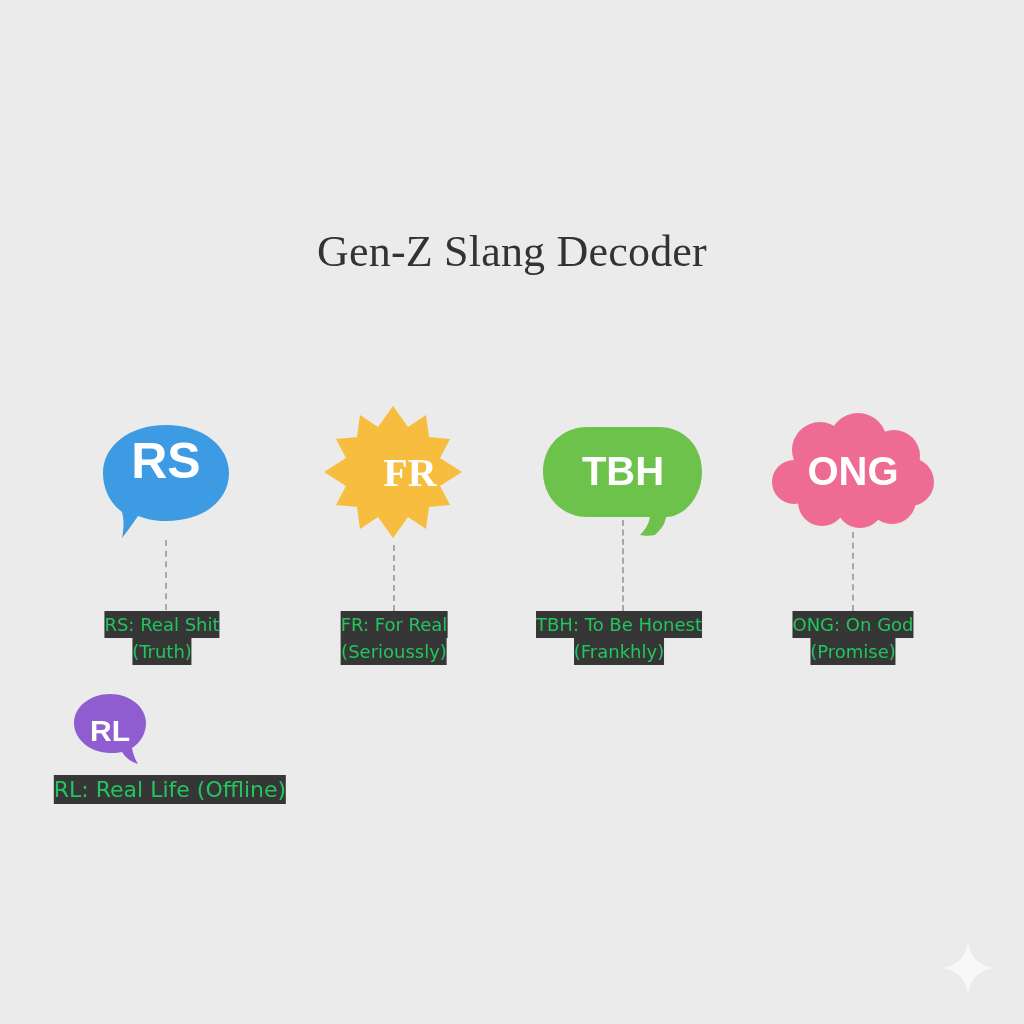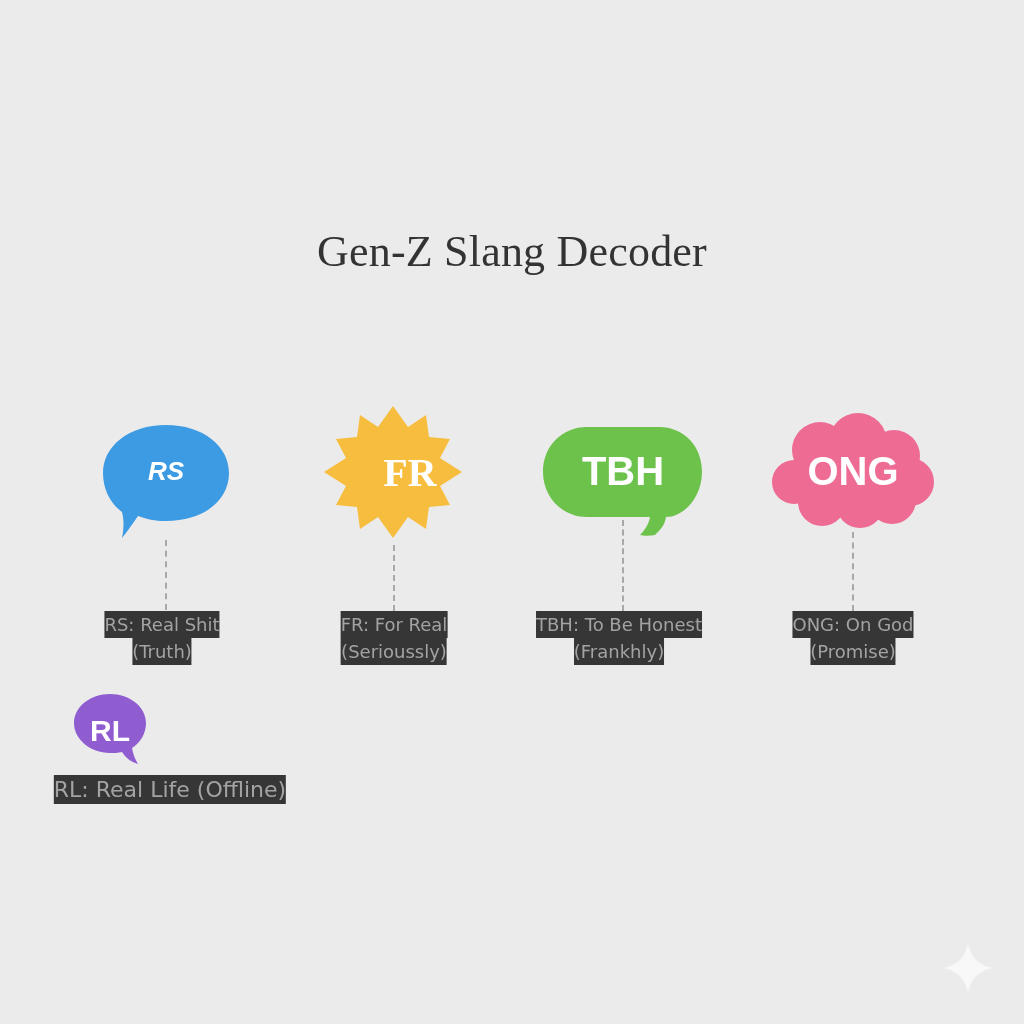--- a/index.html
+++ b/index.html
@@ -50,21 +50,21 @@
     }
     .label {
       position: absolute;
       display: flex;
       flex-direction: column;
       align-items: center;
       transform: translateX(-50%);
     }
     .label-line {
       background: #363636;
-      color: #a3a3a3;
+      color: #22c55e;
       font-family: "DejaVu Sans", sans-serif;
       font-size: 18px;
       line-height: 27px;
       padding: 0 0;
       white-space: nowrap;
     }
     .sparkle {
       position: absolute;
       left: 942px;
       top: 942px;
@@ -74,21 +74,21 @@
   </style>
 </head>
 <body>
 
 <div class="title">Gen-Z Slang Decoder</div>
 
 <div class="shape" style="left:100px;top:422px;width:132px;height:120px;">
   <svg width="132" height="120" viewBox="0 0 132 120">
     <path d="M66 3 C103 3 129 24 129 51 C129 79 103 99 66 99 C55 99 46 97 38 94 C32 103 26 111 22 116 C24 106 24 98 22 90 C10 81 3 67 3 51 C3 24 29 3 66 3 Z" fill="#3d9be3"></path>
   </svg>
-  <div class="abbr" style="left:0;top:24px;width:132px;font-size:26px;line-height:50px;font-style:italic;">RS</div>
+  <div class="abbr" style="left:0;top:14px;width:132px;font-size:50px;line-height:50px;">RS</div>
 </div>
 <div class="connector" style="left:165px;top:540px;height:70px;"></div>
 <div class="label" style="left:162px;top:611px;">
   <span class="label-line">RS: Real Shit</span>
   <span class="label-line">(Truth)</span>
 </div>
 
 <div class="shape" style="left:323px;top:404px;width:140px;height:136px;">
   <svg width="140" height="136" viewBox="-70 -68 140 136">
     <polygon fill="#f7bd3f" points="0,-66 15,-45 33,-57 36,-35 57,-33 47,-14 69,0 47,14 57,33 36,35 33,57 15,45 0,66 -15,45 -33,57 -36,35 -57,33 -47,14 -69,0 -47,-14 -57,-33 -36,-35 -33,-57 -15,-45"></polygon>

